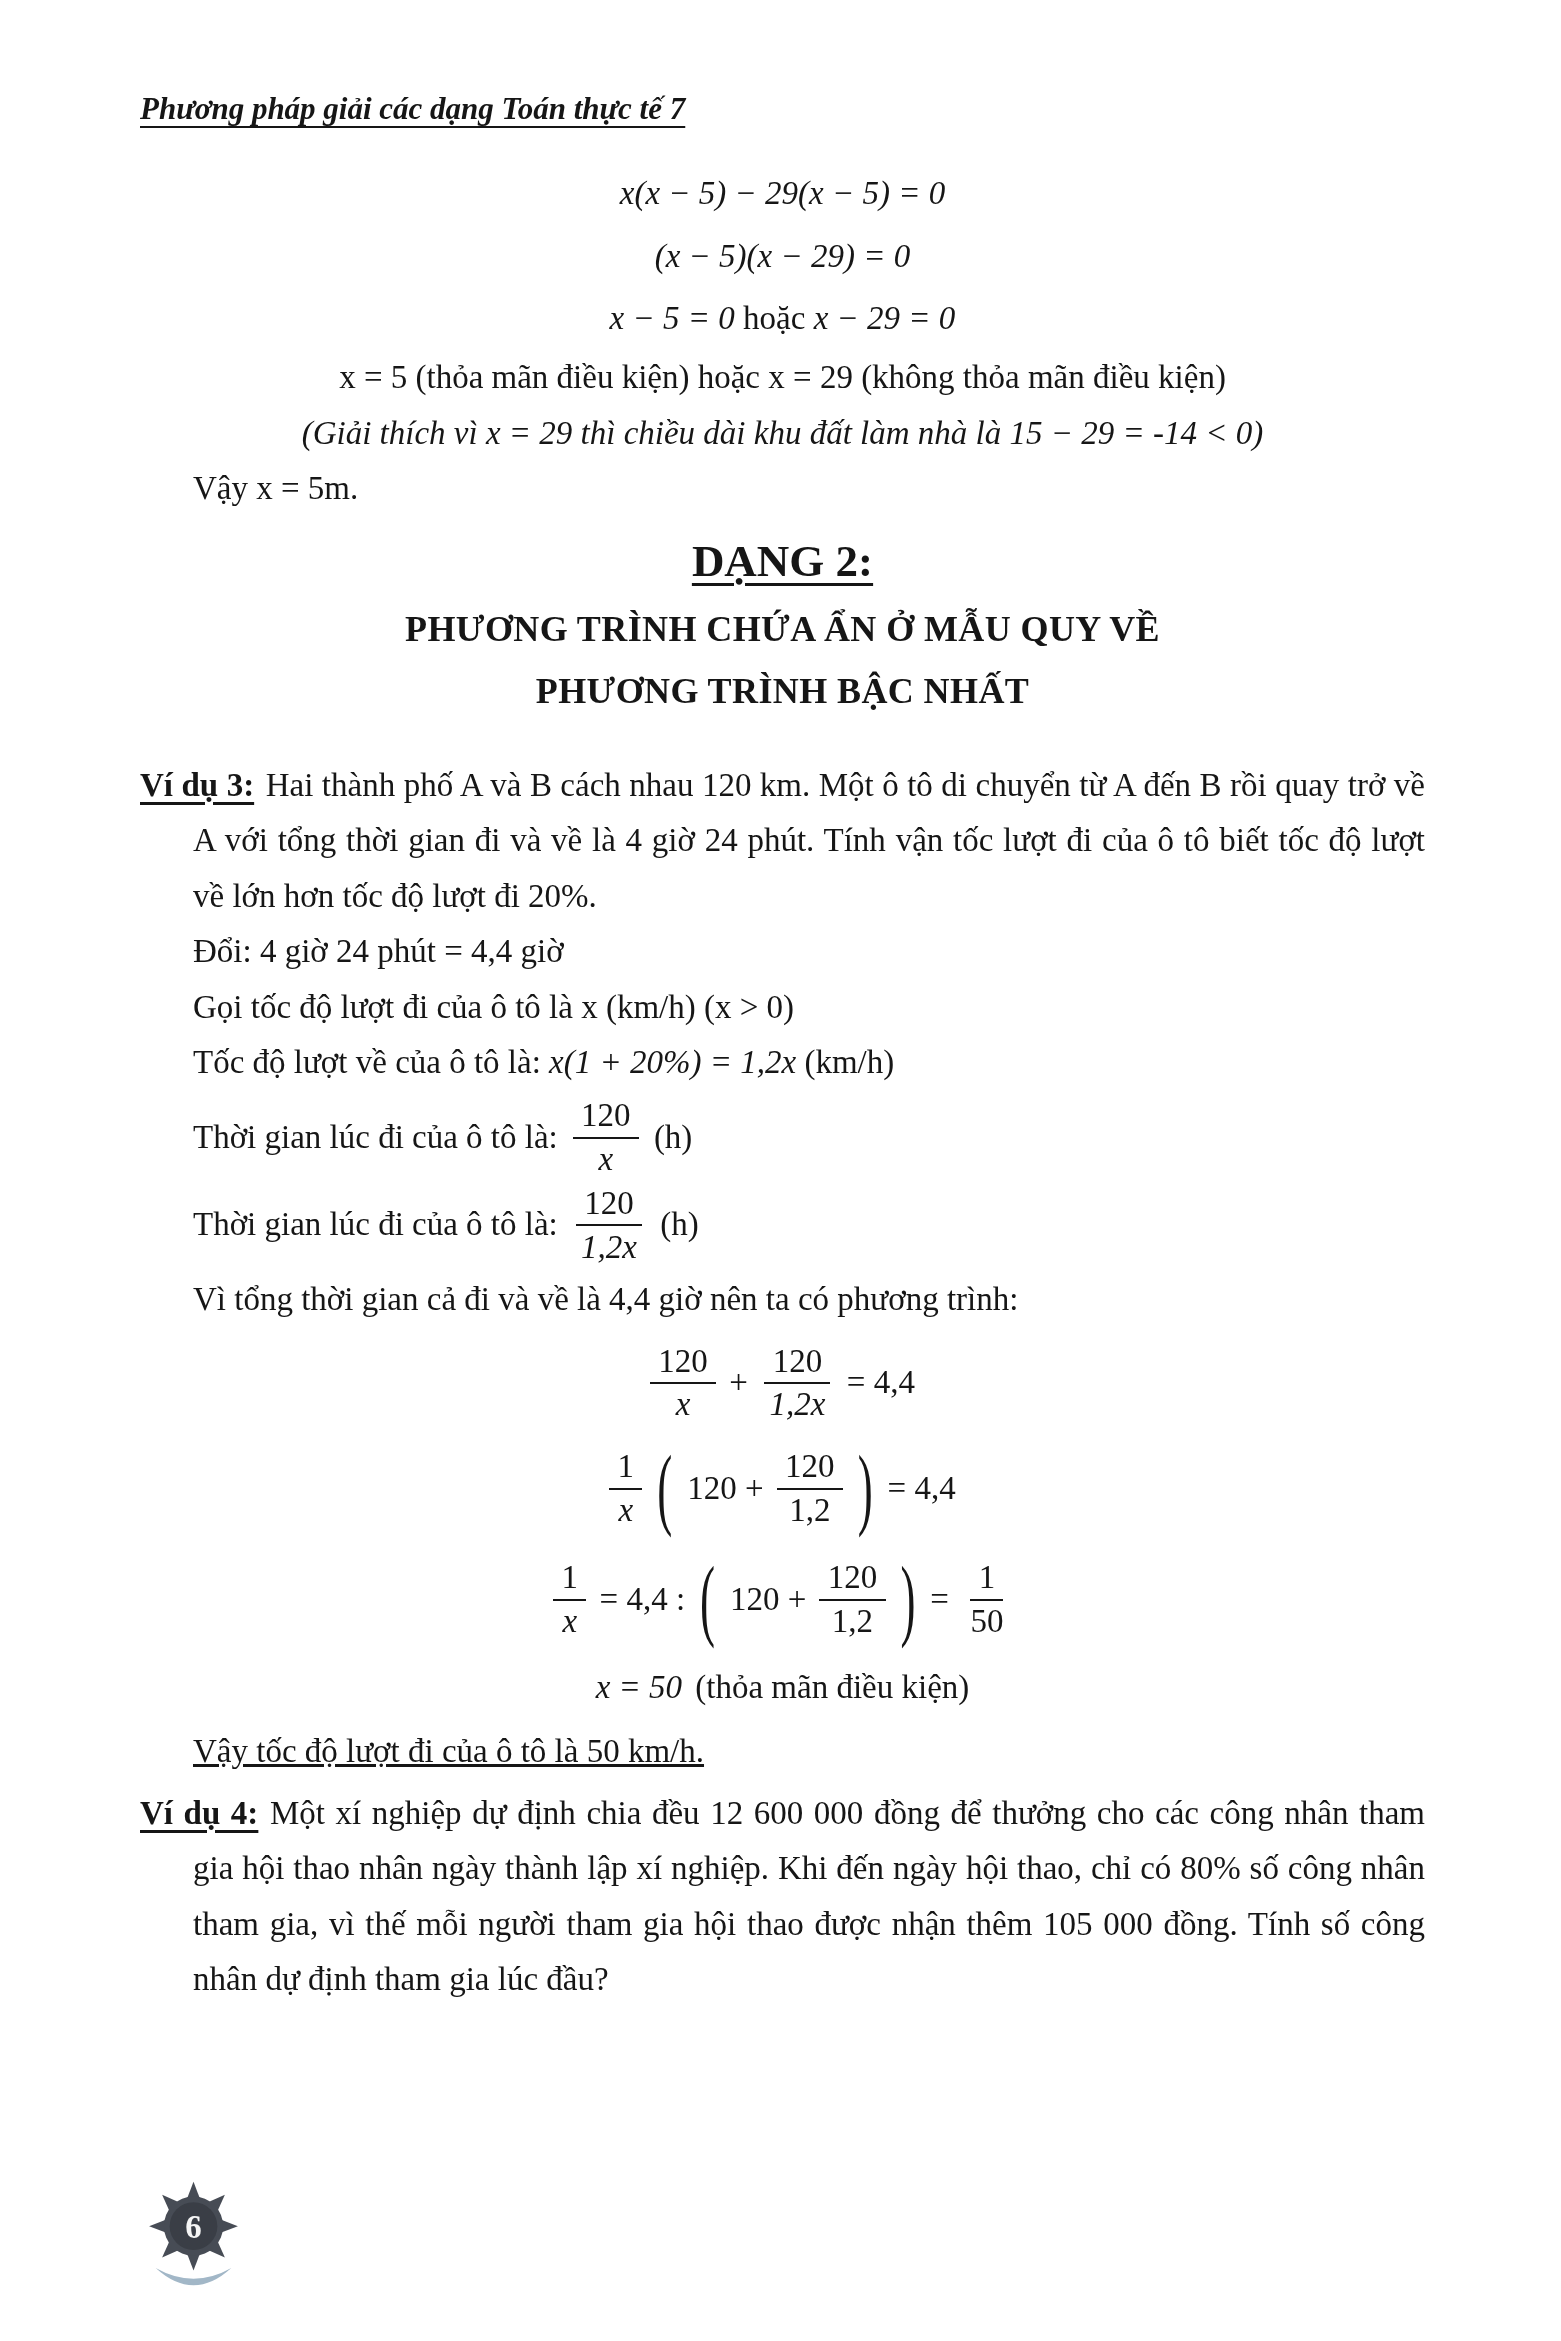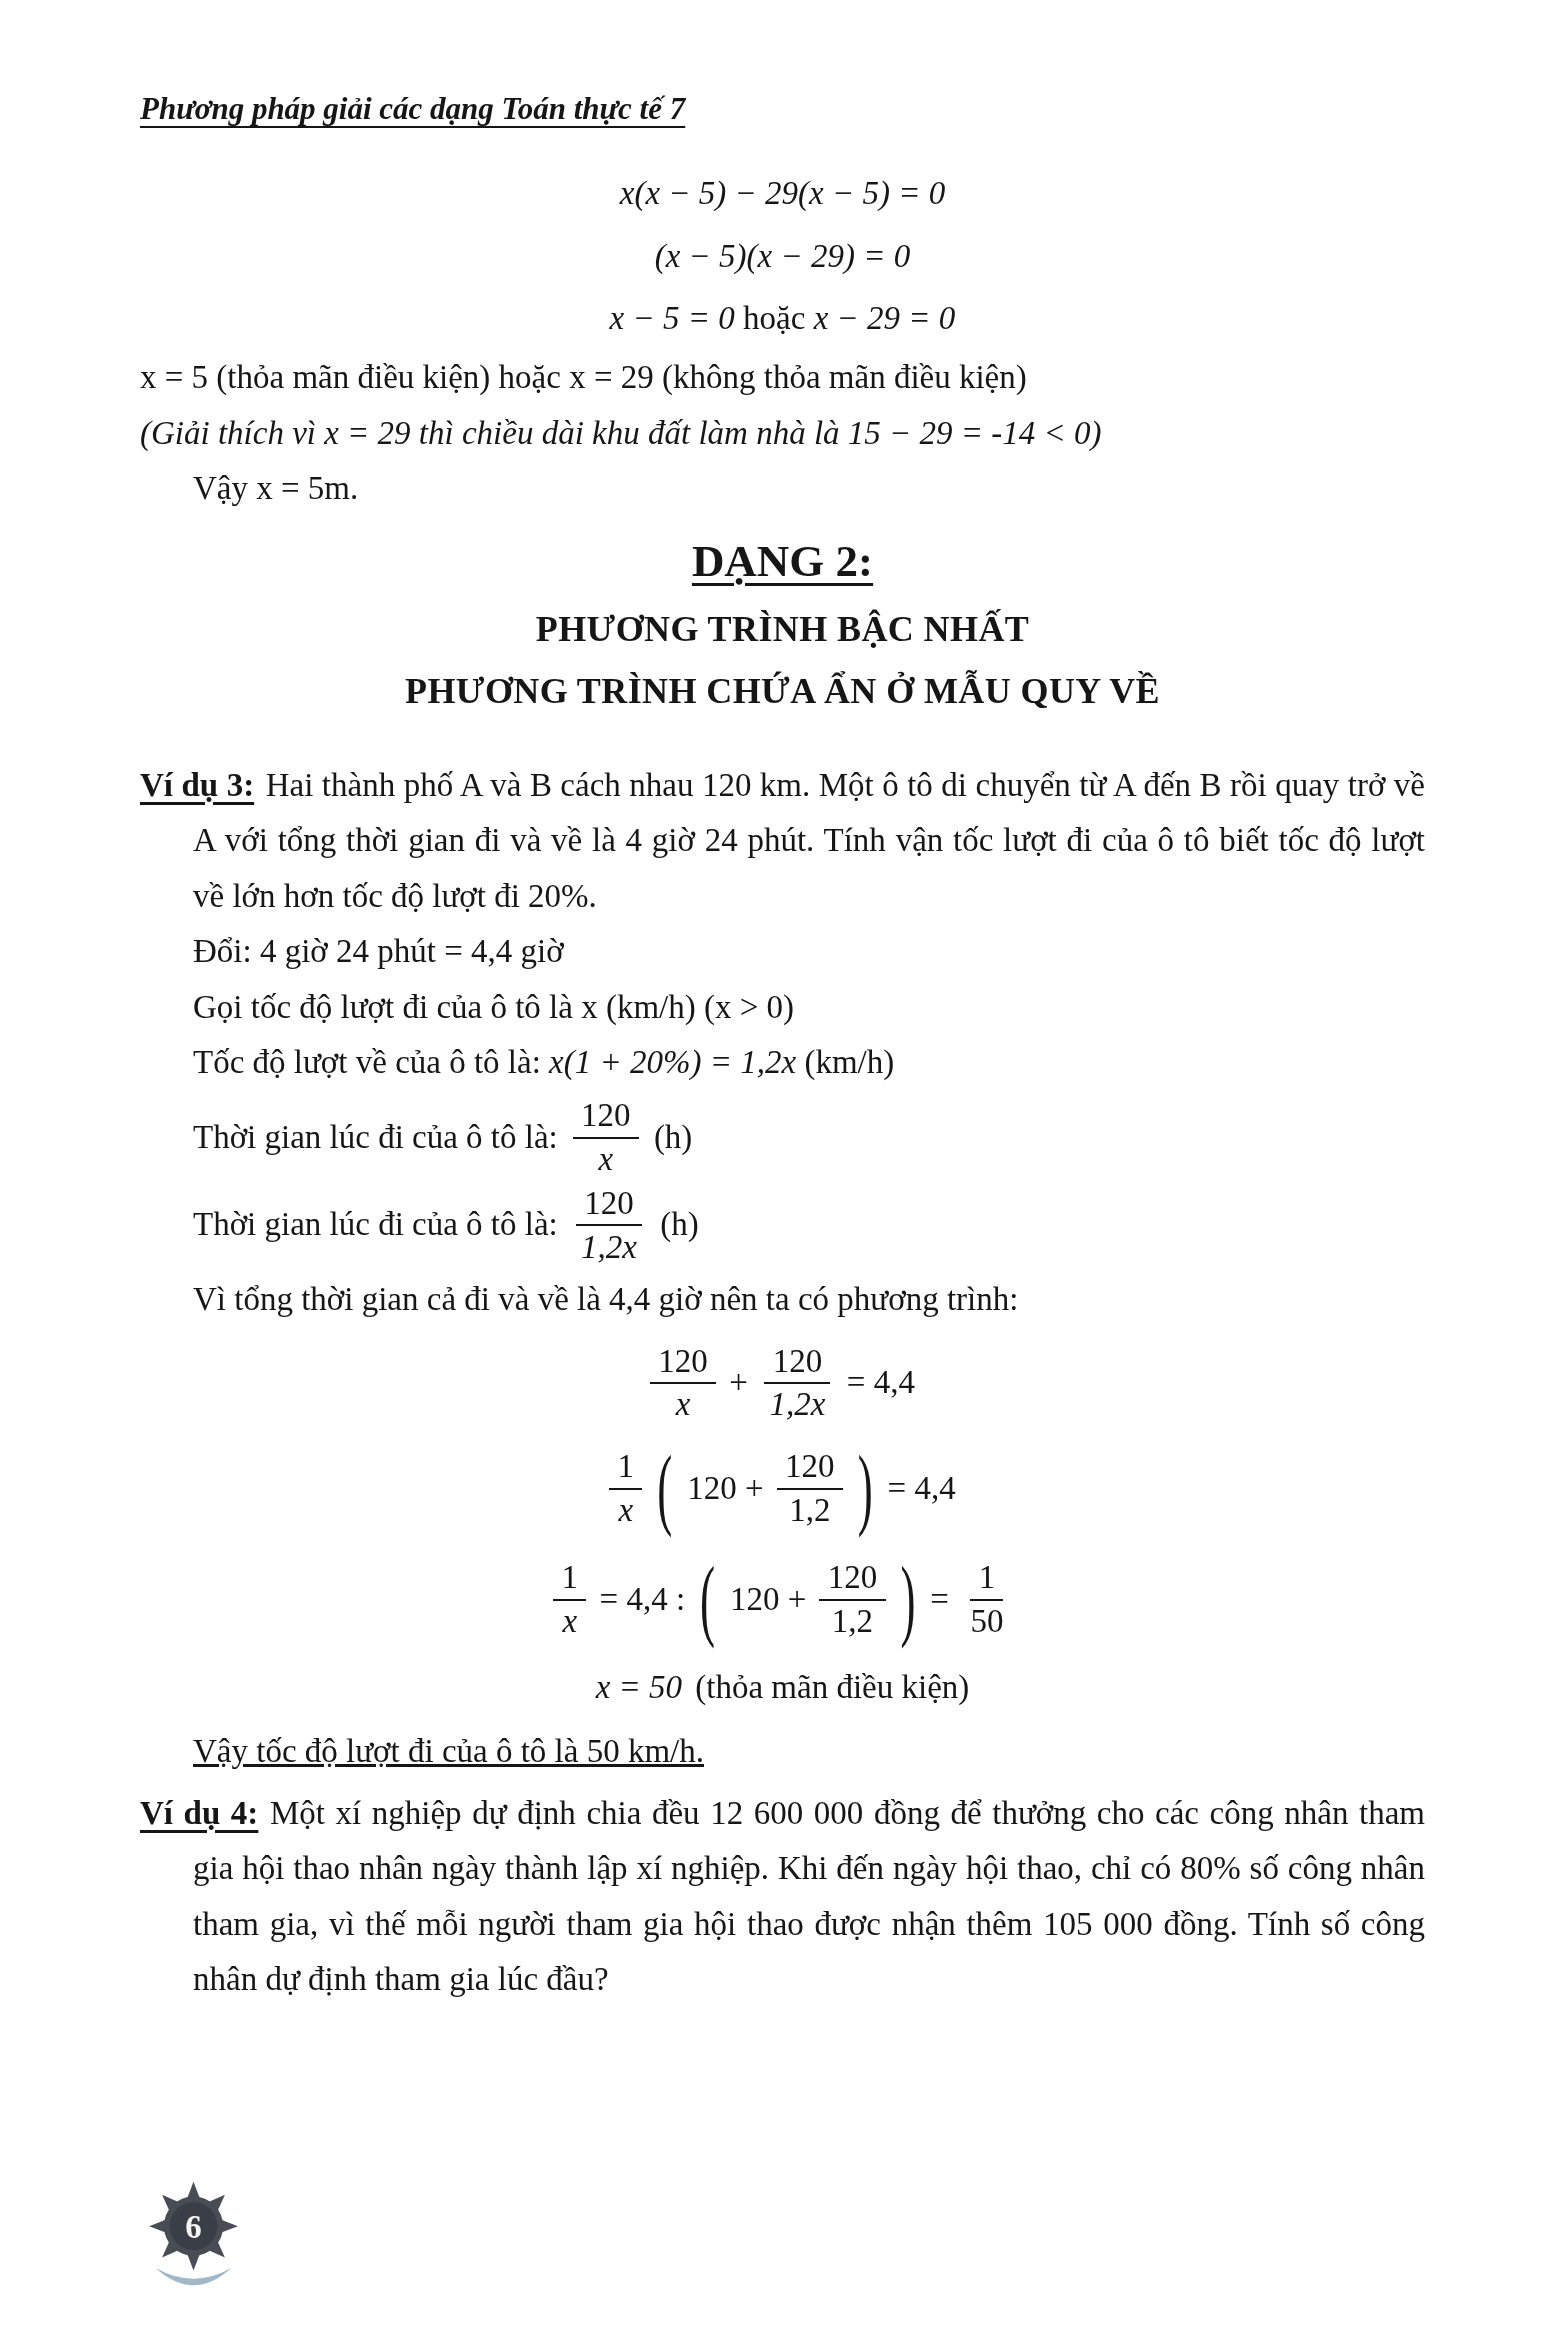--- a/index.html
+++ b/index.html
@@ -10,21 +10,21 @@
     color:#161616;
   }
   .page { padding:83px 136px 0 140px; font-size:33px; line-height:1.67; }
 
   .doc-header {
     font-size:31px; font-weight:bold; font-style:italic;
     text-decoration:underline; text-underline-offset:7.4px; text-decoration-thickness:2.1px;
     height:41px; margin-bottom:38px;
   }
 
-  .center { }
+  .center { text-align:center; }
   .math { font-style:italic; }
   .italic { font-style:italic; }
 
   .eq { line-height:1.9; text-align:center; }
   .eq .word { font-style:normal; margin:0 8.3px; }
   .line { line-height:1.68; }
   .indent { padding-left:53px; }
 
   .heading { text-align:center; font-weight:bold; line-height:1.7; font-size:45px; }
   .heading.big { font-size:36px; letter-spacing:0.4px; }
@@ -64,22 +64,22 @@
 
   <div class="eq math">x(x − 5) − 29(x − 5) = 0</div>
   <div class="eq math">(x − 5)(x − 29) = 0</div>
   <div class="eq"><span class="math">x − 5 = 0</span><span class="word">hoặc</span><span class="math">x − 29 = 0</span></div>
 
   <div class="line center">x = 5 (thỏa mãn điều kiện) hoặc x = 29 (không thỏa mãn điều kiện)</div>
   <div class="line center italic">(Giải thích vì x = 29 thì chiều dài khu đất làm nhà là 15 − 29 = -14 &lt; 0)</div>
   <div class="line indent">Vậy x = 5m.</div>
 
   <div class="heading" style="margin-top:6.6px;"><span class="u">DẠNG 2:</span></div>
+  <div class="heading big">PHƯƠNG TRÌNH CHỨA ẨN Ở MẪU QUY VỀ</div>
   <div class="heading big">PHƯƠNG TRÌNH BẬC NHẤT</div>
-  <div class="heading big">PHƯƠNG TRÌNH CHỨA ẨN Ở MẪU QUY VỀ</div>
 
   <p class="example mt"><span class="exlabel">Ví dụ 3:</span><span>Hai thành phố A và B cách nhau 120 km. Một ô tô di chuyển từ A đến B rồi quay trở về A với tổng thời gian đi và về là 4 giờ 24 phút. Tính vận tốc lượt đi của ô tô biết tốc độ lượt về lớn hơn tốc độ lượt đi 20%.</span></p>
 
 
   <div class="sline">Đổi: 4 giờ 24 phút = 4,4 giờ</div>
   <div class="sline">Gọi tốc độ lượt đi của ô tô là x (km/h) (x &gt; 0)</div>
 
   <div class="sline"><span>Tốc độ lượt về của ô tô là:</span> <span class="math">x(1 + 20%) = 1,2x</span> <span>(km/h)</span></div>
 
   <div class="fracline">

